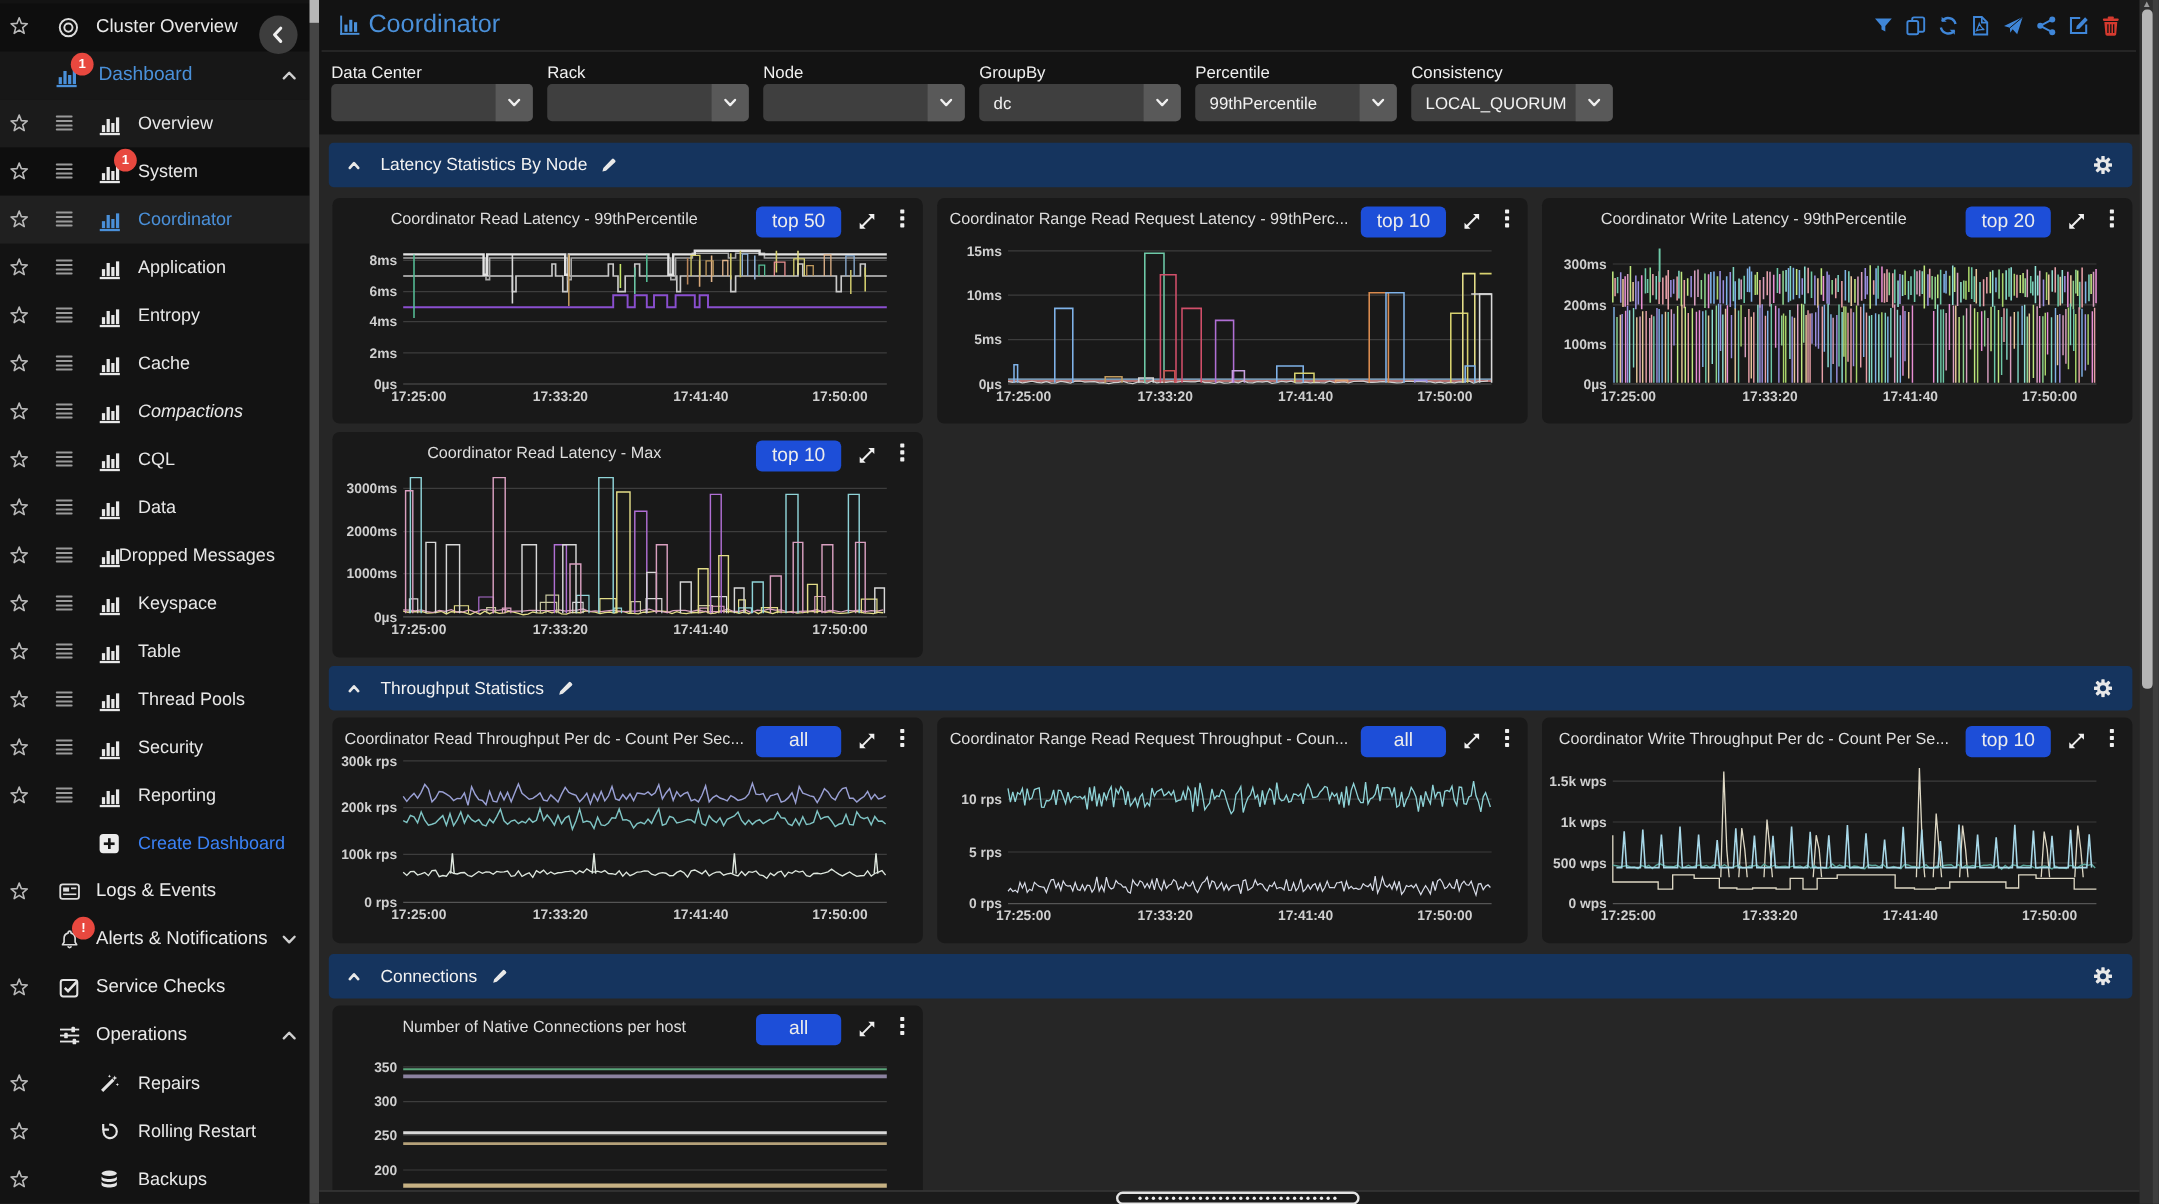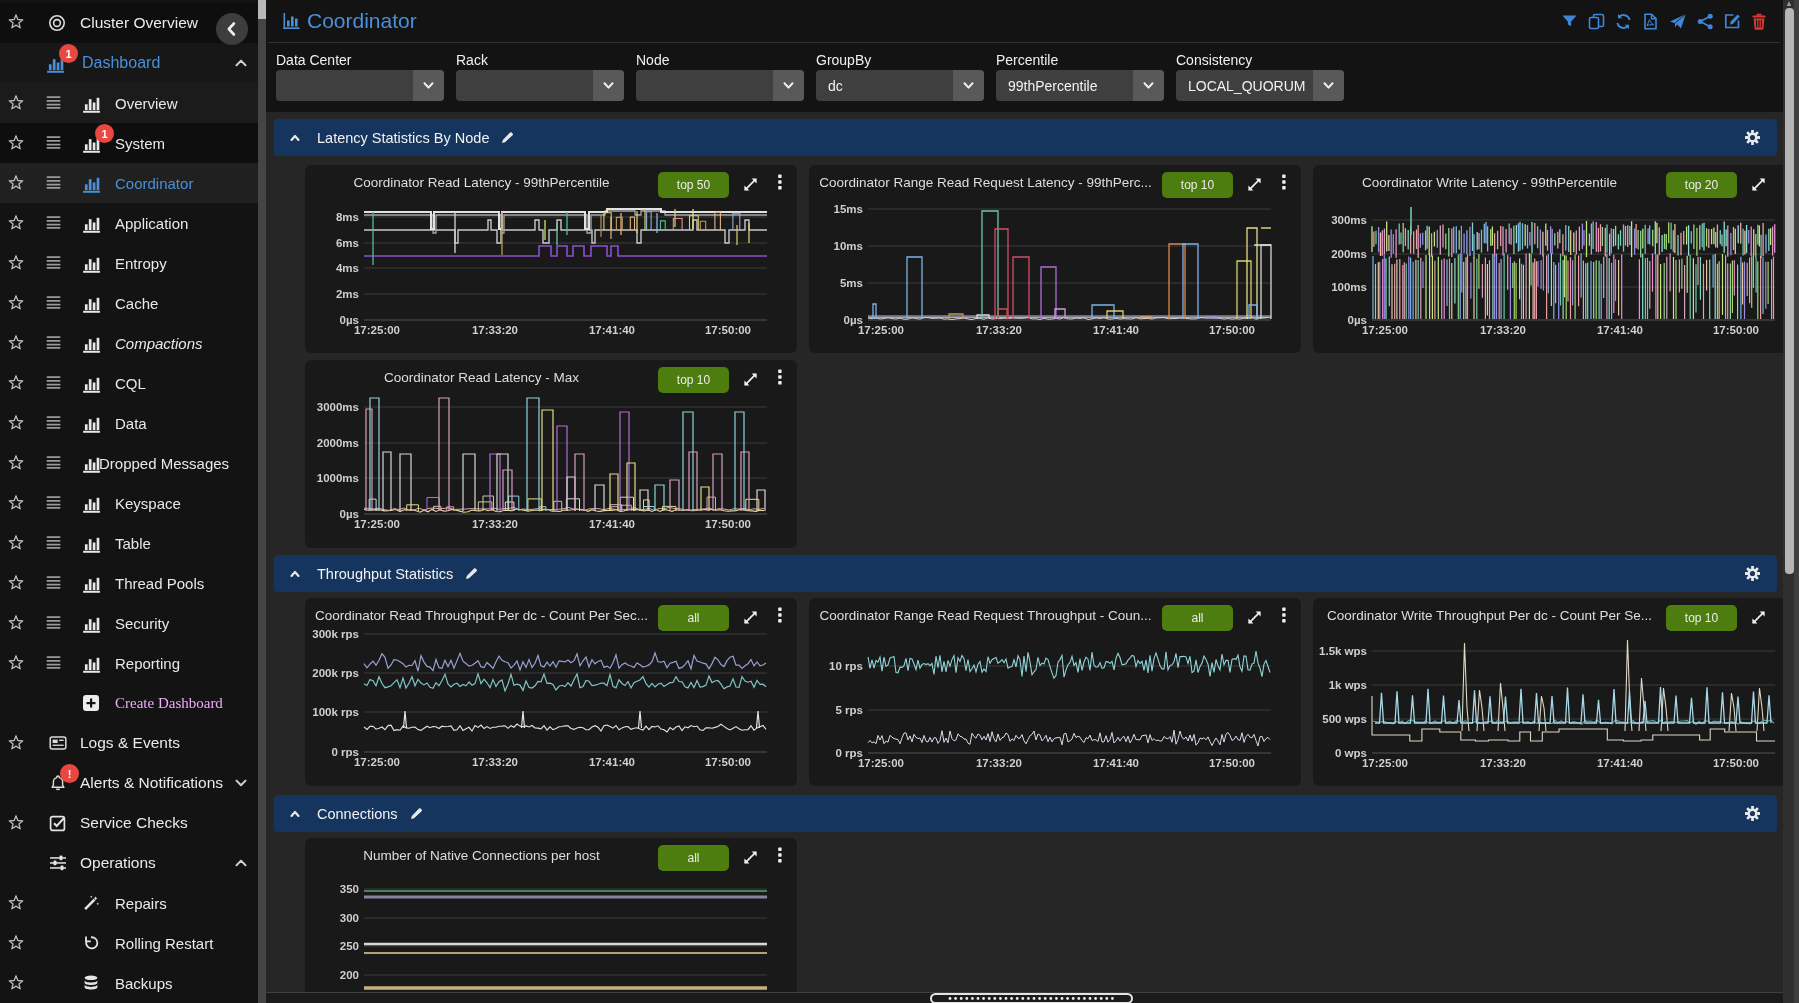--- a/index.html
+++ b/index.html
@@ -15,25 +15,25 @@
   display:flex; align-items:center; }
 .selval { flex:1; padding-left:12px; font-size:14px; color:#f2f2f2; }
 .selbtn { width:31px; height:31px; background:#595959; border-radius:0 4px 4px 0;
   display:flex; align-items:center; justify-content:center; }
 .sechdr { position:absolute; left:8px; width:1503px; height:37px; background:#15345e; border-radius:4px;
   display:flex; align-items:center; }
 .schev { margin-left:15px; line-height:0; }
 .sctitle { margin-left:16px; font-size:14.5px; color:#f2f2f2; }
 .scpencil { margin-left:12px; line-height:0; }
 .scgear { position:absolute; right:17px; line-height:0; }
-.panel { position:absolute; background:#191919; border-radius:6px; overflow:hidden;margin-left:28px; }
+.panel { position:absolute; background:#191919; border-radius:6px; overflow:hidden; }
 .ptitle { position:absolute; left:0; top:10px; text-align:center; font-size:13.5px; color:#dedede;
   white-space:nowrap; overflow:hidden; text-overflow:ellipsis; }
-.pill { position:absolute; left:353px; top:7px; width:71px; height:26px; background:#4d7c0f;
-  border-radius:5px; color:#ececec; font-size:12px; display:flex; align-items:center; justify-content:center; }
+.pill { position:absolute; left:353px; top:7px; width:71px; height:26px; background:#1d4ed8;
+  border-radius:5px; color:#ececec; font-size:16px; display:flex; align-items:center; justify-content:center; }
 .pexp { position:absolute; left:438px; top:12px; line-height:0; }
 .pkebab { position:absolute; left:472px; top:9px; line-height:0; }
 .chart { position:absolute; left:0; top:0; }
 .axl { font-size:11.5px; font-weight:700; fill:#cfcfcf; }
 #footer { position:absolute; left:0; top:992px; width:1517px; height:11px; background:#1b1b1b;
   border-top:1px solid #3f3f3f; }
 #hthumb { position:absolute; left:664px; top:0px; width:203px; height:11px; border:2px solid #e3e3e3;
   border-radius:6px; }
 #hthumb svg { display:block; }
 #vscroll { position:absolute; left:1783px; top:0; width:16px; height:1003px; background:#2f2f2f; }
@@ -384,21 +384,21 @@
           </g>
         </svg></span>
       <span style="position:absolute;left:115px;top:50%;transform:translateY(-50%);color:#e8e8e8;font-size:15px;white-space:nowrap;">Reporting</span>
     </div>
     <div style="position:absolute;left:0;top:683px;width:258px;height:40px;">
       <span style="position:absolute;left:82px;top:11px;line-height:0;"><svg width="18" height="18" viewBox="0 0 18 18" style="">
           <rect x="1" y="1" width="16" height="16" rx="3" fill="#ececec"></rect>
           <rect x="8" y="4.5" width="2.2" height="9" fill="#131313"></rect>
           <rect x="4.5" y="8" width="9" height="2.2" fill="#131313"></rect>
         </svg></span>
-      <span style="position:absolute;left:115px;top:50%;transform:translateY(-50%);color:#f0abfc;font-size:15px;white-space:nowrap;font-family:Liberation Serif, serif;">Create Dashboard</span>
+      <span style="position:absolute;left:115px;top:50%;transform:translateY(-50%);color:#3b82f6;font-size:15px;white-space:nowrap;">Create Dashboard</span>
     </div>
     <div style="position:absolute;left:0;top:723px;width:258px;height:40px;text-align:right;">
       <span style="position:absolute;left:8px;top:12px;line-height:0;"><svg width="16" height="16" viewBox="0 0 16 16" style="">
           <polygon points="8.0,0.8 9.8,5.5 14.8,5.8 10.9,9.0 12.2,13.8 8.0,11.1 3.8,13.8 5.1,9.0 1.2,5.8 6.2,5.5" fill="none" stroke="#b9b9b9" stroke-width="1.3" stroke-linejoin="round"></polygon>
         </svg></span>
       <span style="position:absolute;left:49px;top:11px;line-height:0;"><svg width="18" height="18" viewBox="0 0 18 18" style="">
           <rect x="1.2" y="3" width="15.6" height="12" rx="2" fill="none" stroke="#dcdcdc" stroke-width="1.5"></rect>
           <rect x="3.6" y="5.6" width="5" height="3.4" fill="#dcdcdc"></rect>
           <rect x="10.2" y="5.6" width="4.4" height="1.4" fill="#dcdcdc"></rect>
           <rect x="3.6" y="10.6" width="11" height="1.3" fill="#dcdcdc"></rect>

